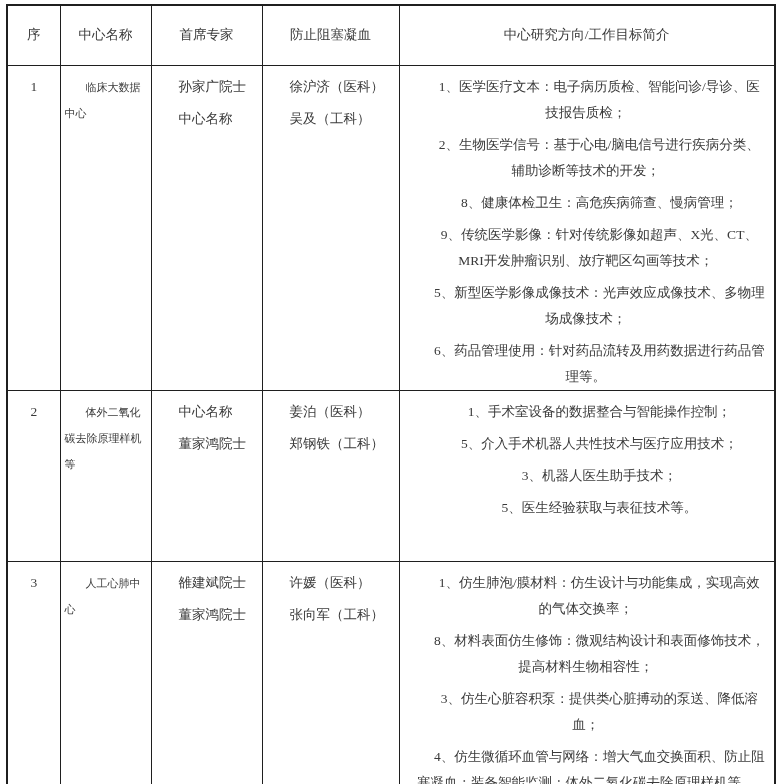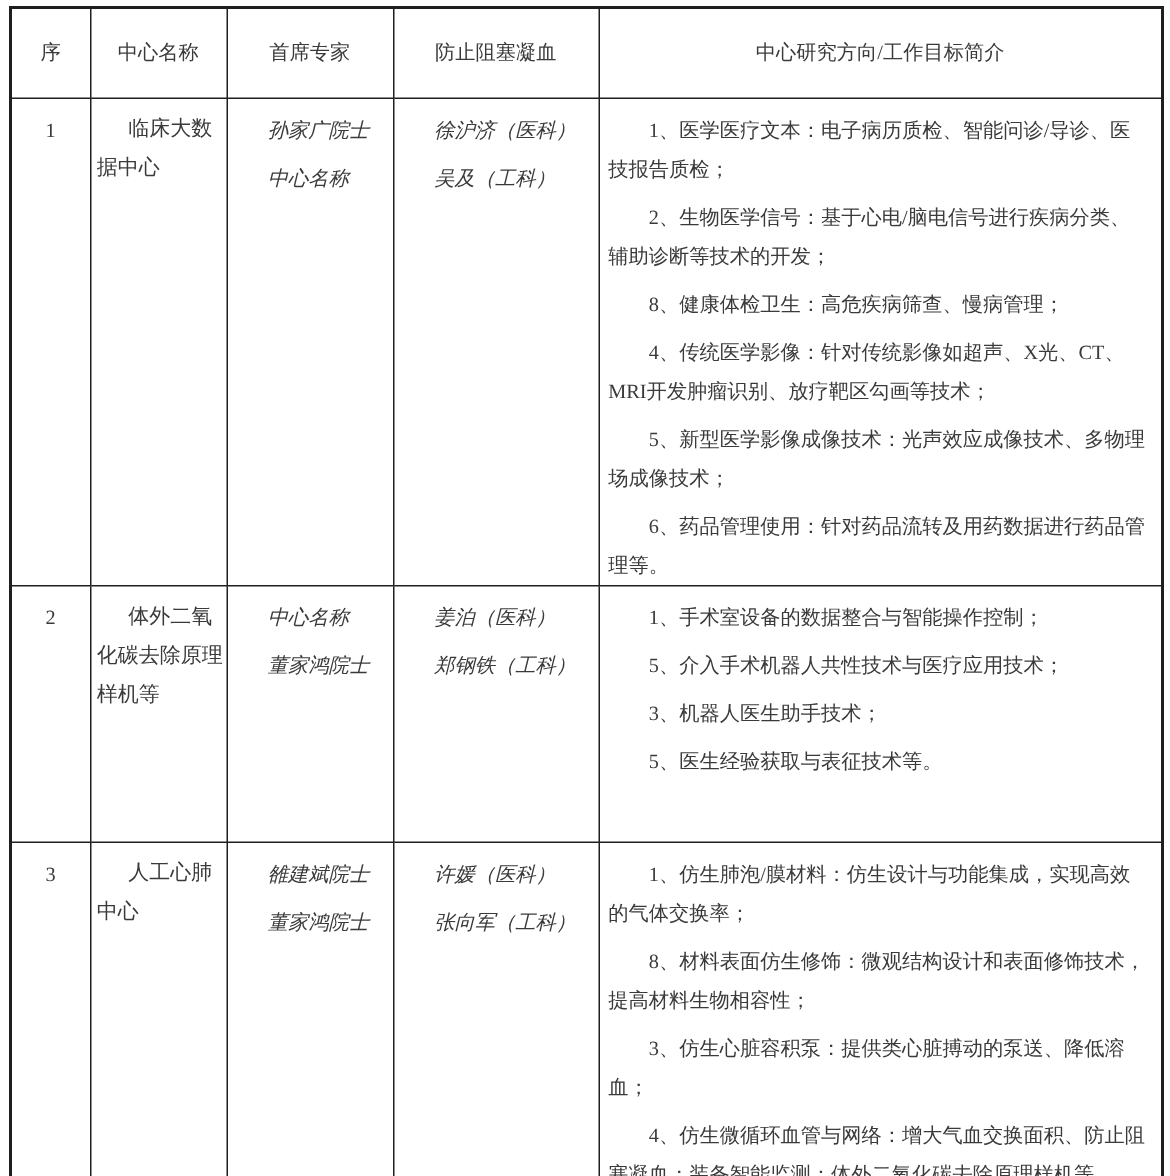--- a/index.html
+++ b/index.html
@@ -23,24 +23,24 @@
   }
   .doc-table thead tr{height:60px;}
   .doc-table thead th{
     text-align:center;vertical-align:middle;padding:0 4px;
   }
   .doc-table p{margin:0;line-height:26px;}
   .doc-table p + p{margin-top:6px;}
   
   td.c-no{text-align:center;padding-left:0;padding-right:0;}
   td.c-name{padding:8px 1px 0 4px;}
-  td.c-name p{text-indent:21px;font-size:14px;}
-  td.c-exp p,td.c-dir p{text-indent:21px;font-style:italic;}
+  td.c-name p{text-indent:21px;font-size:11px;}
+  td.c-exp p,td.c-dir p{text-indent:21px;}
   td.c-top{padding:8px 8px 0 6px;}
-  td.c-top p{text-indent:27px;}
+  td.c-top p{text-indent:27px;text-align:center;}
   
   .doc-table tbody tr:nth-child(1){height:302px;}
   .doc-table tbody tr:nth-child(2){height:171px;}
   .doc-table tbody tr:nth-child(3){height:241px;}
 </style>
 </head>
 <body>
 
 <div class="sheet">
   <table class="doc-table">
@@ -73,21 +73,21 @@
             <p>中心名称</p>
           </td>
           <td class="c-dir">
             <p>徐沪济（医科）</p>
             <p>吴及（工科）</p>
           </td>
           <td class="c-top">
             <p>1、医学医疗文本：电子病历质检、智能问诊/导诊、医技报告质检；</p>
             <p>2、生物医学信号：基于心电/脑电信号进行疾病分类、辅助诊断等技术的开发；</p>
             <p>8、健康体检卫生：高危疾病筛查、慢病管理；</p>
-            <p>4、传统医学影像：针对传统影像如超声、X光、CT、MRI开发肿瘤识别、放疗靶区勾画等技术；</p>
+            <p>9、传统医学影像：针对传统影像如超声、X光、CT、MRI开发肿瘤识别、放疗靶区勾画等技术；</p>
             <p>5、新型医学影像成像技术：光声效应成像技术、多物理场成像技术；</p>
             <p>6、药品管理使用：针对药品流转及用药数据进行药品管理等。</p>
           </td>
         </tr>
         <tr>
           <td class="c-no">
             <p>2</p>
           </td>
           <td class="c-name">
             <p>体外二氧化碳去除原理样机等</p>

